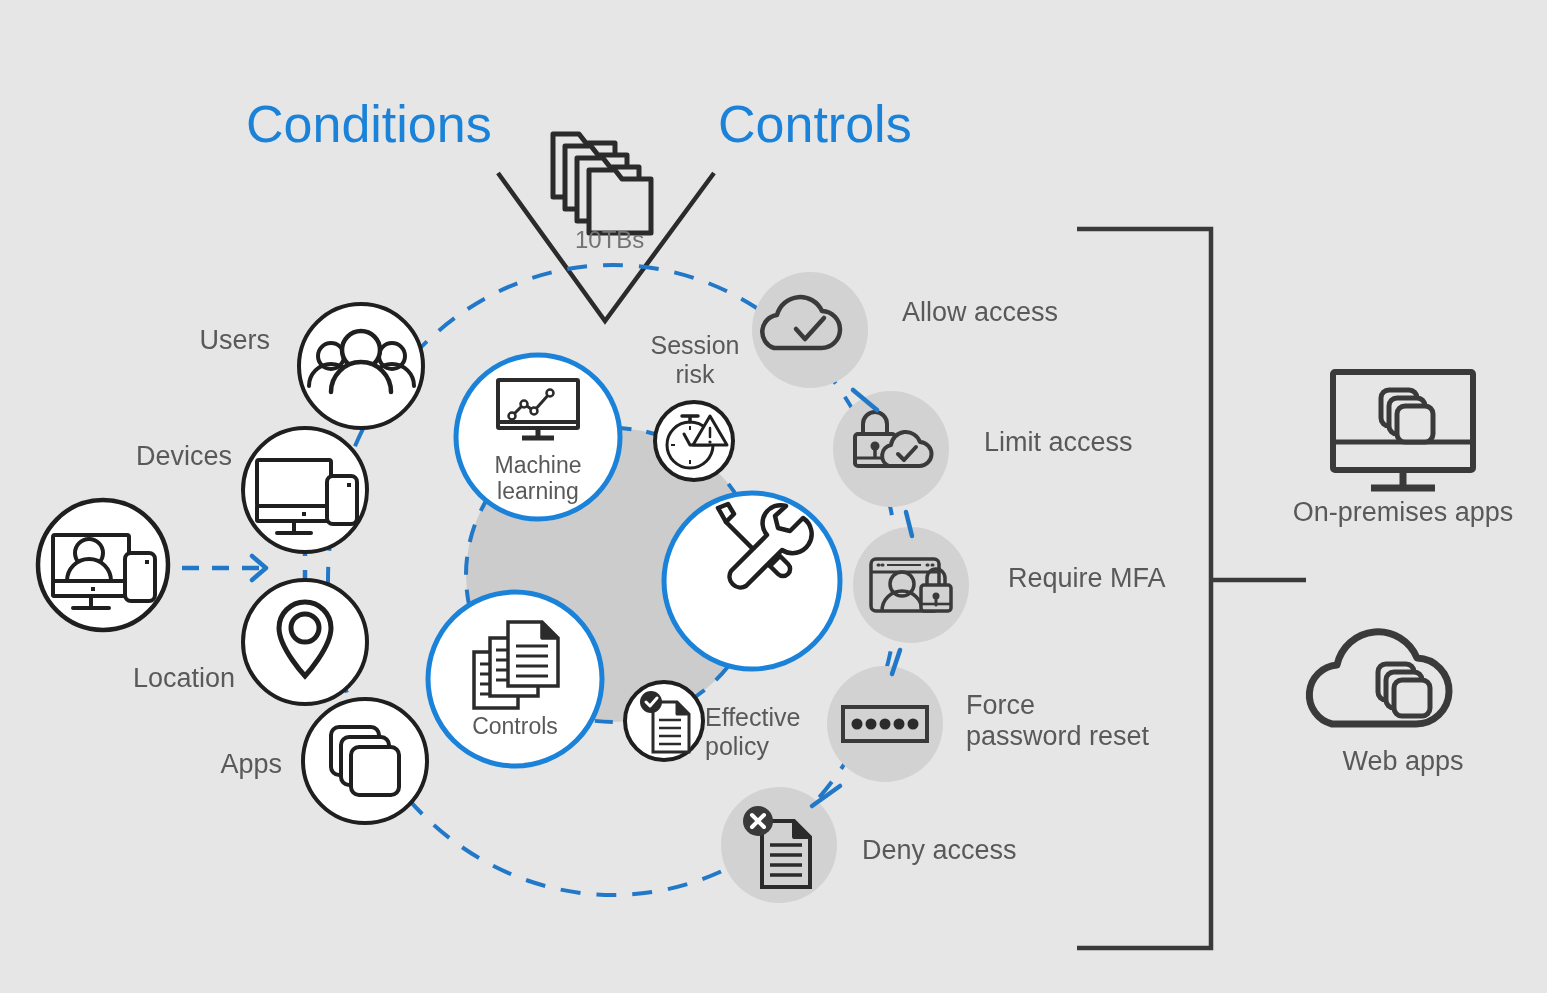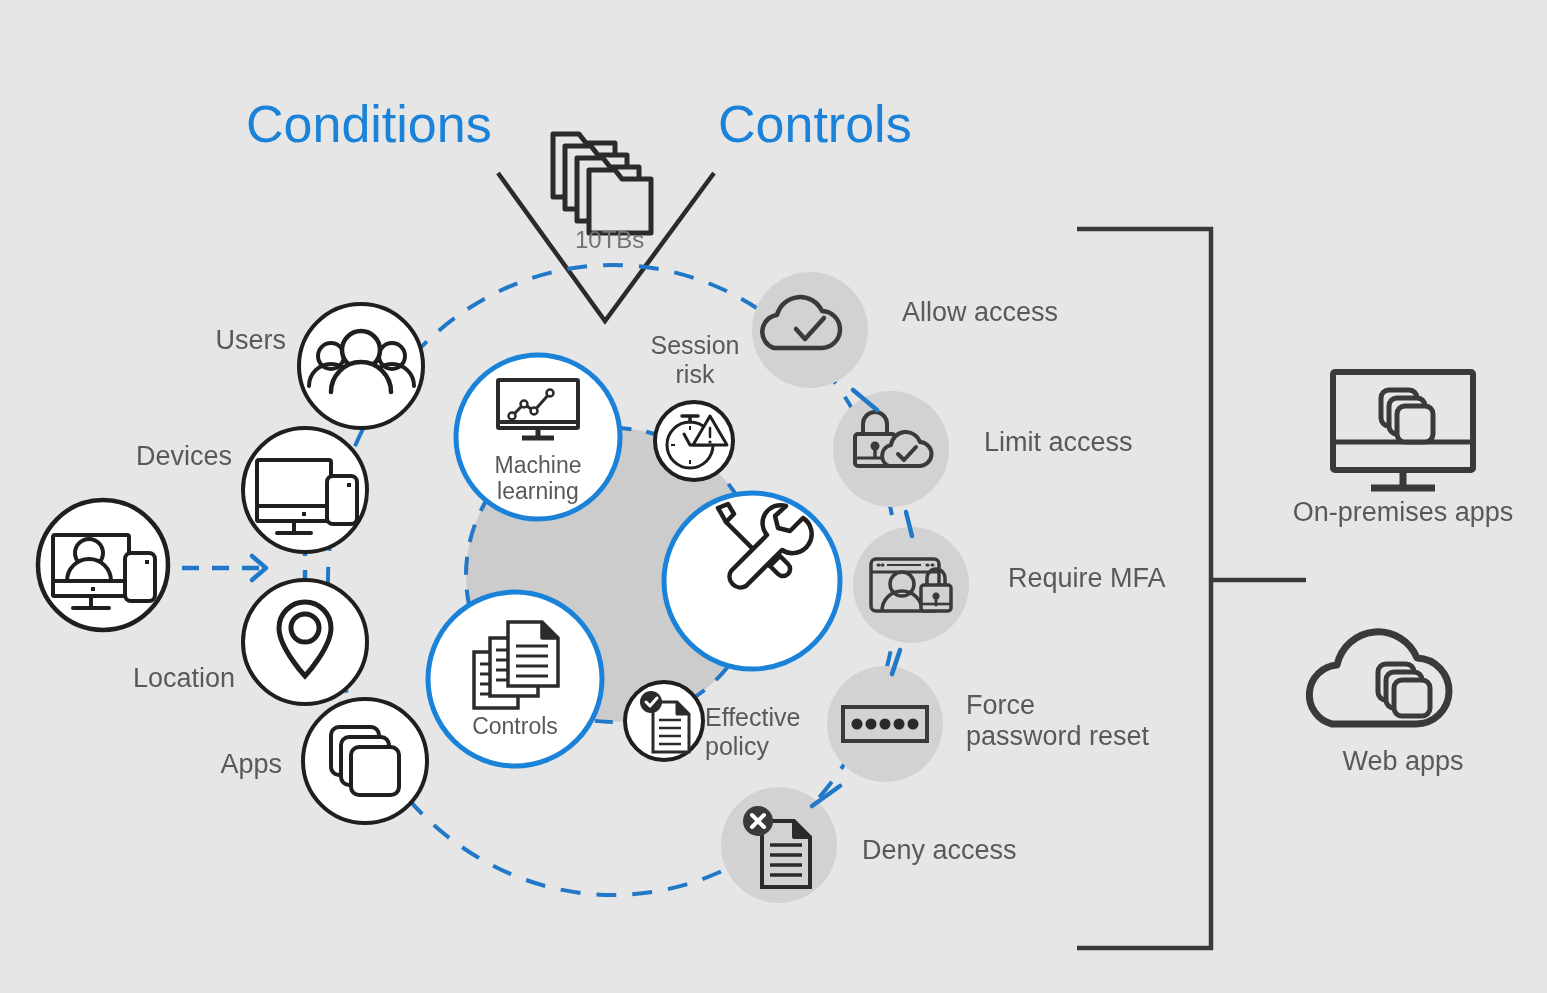--- a/index.html
+++ b/index.html
@@ -328,21 +328,21 @@
       <use href="#ic-folders" x="605" y="178"></use>
     </g>
   </svg>
 
   <div class="title" style="left:246px; top:94px;">Conditions</div>
 
   <div class="title" style="left:718px; top:94px;">Controls</div>
 
   <div class="tb" style="left:575px; top:226px;">10TBs</div>
 
-  <div class="lbl right" style="left:96px; top:325px; width:190px;">Users</div>
+  <div class="lbl right" style="left:80px; top:325px; width:190px;">Users</div>
   <div class="lbl right" style="left:42px; top:441px; width:190px;">Devices</div>
   <div class="lbl right" style="left:45px; top:663px; width:190px;">Location</div>
   <div class="lbl right" style="left:92px; top:749px; width:190px;">Apps</div>
 
   <div class="incircle" style="left:458px; top:452px; width:160px;">Machine
 learning</div>
   <div class="incircle" style="left:435px; top:713px; width:160px;">Controls</div>
 
   <div class="incircle" style="left:625px; top:331px; width:140px; font-size:25px; line-height:29px;">Session
 risk</div>

